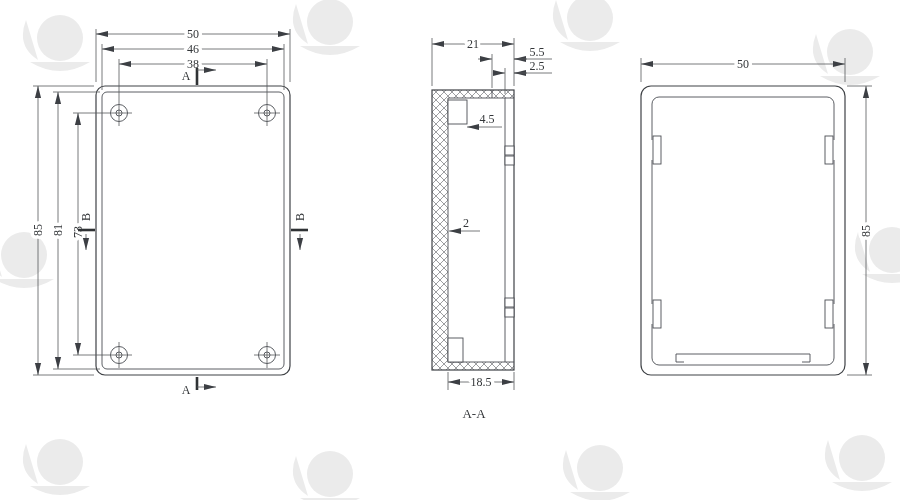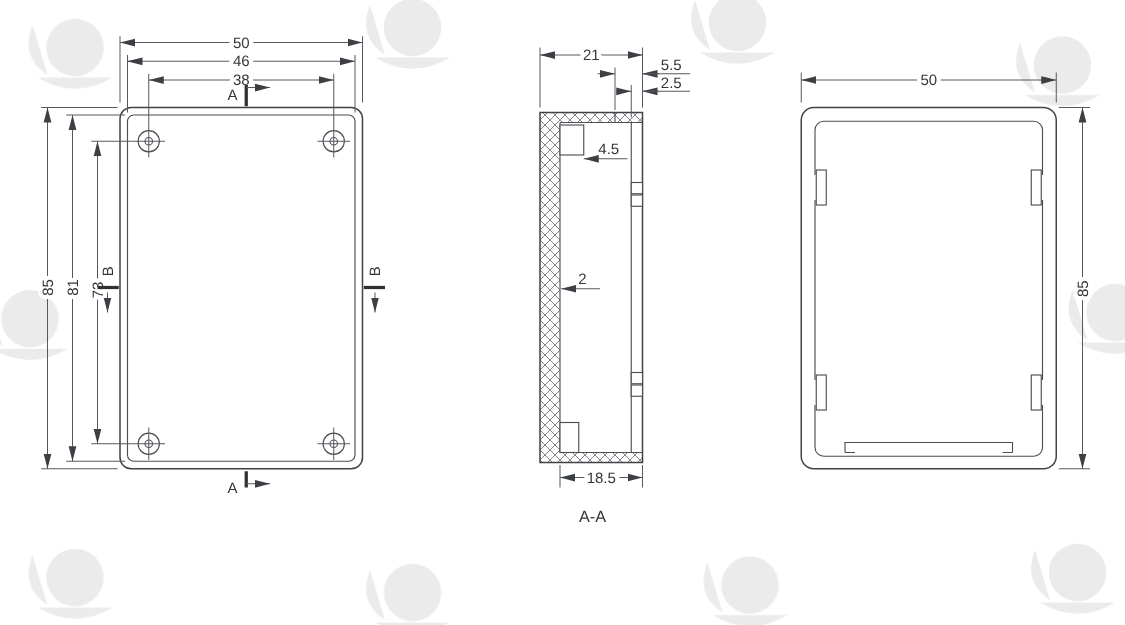--- a/index.html
+++ b/index.html
@@ -1,17 +1,17 @@
 <!DOCTYPE html>
 <html><head>
 <meta charset="utf-8">
 <style>
   html,body{margin:0;padding:0;background:#fff;}
   .stage{position:relative;width:900px;height:500px;background:#ffffff;overflow:hidden;
-         font-family:Liberation Sans, sans-serif;}
+         font-family:Liberation Serif, serif;}
   svg{position:absolute;left:0;top:0;}
   .outline{fill:none;stroke:#3f4246;stroke-width:1.2;}
   .thin{fill:none;stroke:#4a4d52;stroke-width:0.9;}
   .thinw{fill:#ffffff;stroke:#4a4d52;stroke-width:0.9;}
   .dim{fill:none;stroke:#55585c;stroke-width:0.8;}
   .trace{fill:none;stroke:#2f3235;stroke-width:2.6;}
   .erase{fill:#ffffff;stroke:none;}
   text{font-size:12px;fill:#333639;}
   .ctr{text-anchor:middle;dominant-baseline:central;}
   .mid{text-anchor:middle;}

